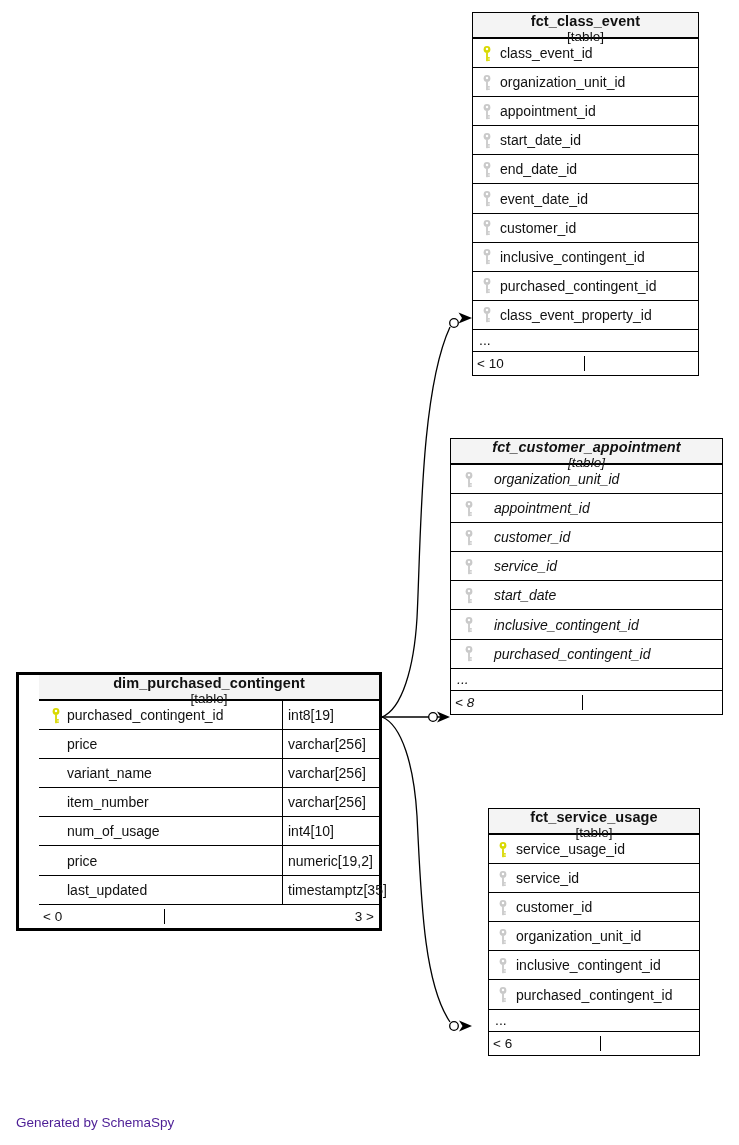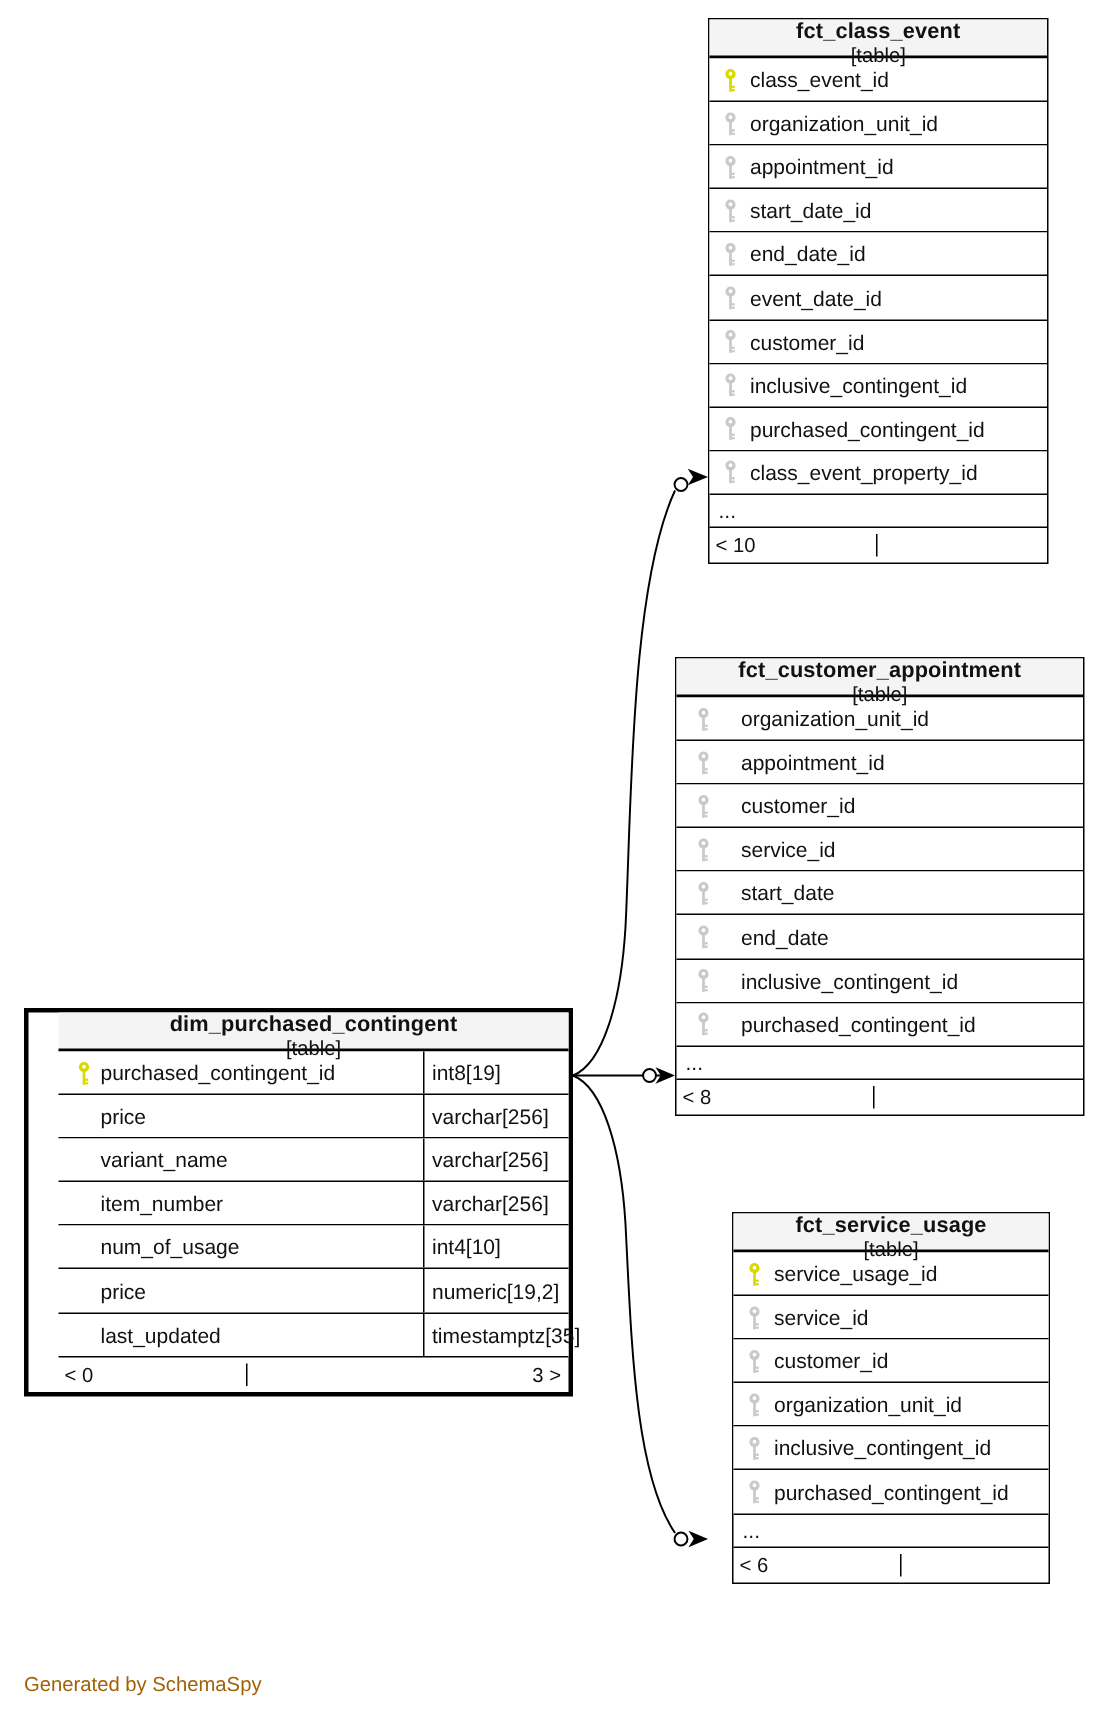--- a/index.html
+++ b/index.html
@@ -50,24 +50,24 @@
   .fcell.f3{flex:1;justify-content:flex-end;padding-right:5px;}
   
   .t-ce .f1,.t-su .f1{width:112px;}
   .t-ce .f2,.t-su .f2{width:57px;}
   .t-ca .f1{width:132px;}
   .t-ca .f2{width:70px;}
   .t-dim .f1{width:126px;}
   .t-dim .f2{width:118px;}
   
   .t-ce{left:472px;top:12px;width:227px;}
-  .t-ca{left:450px;top:438px;width:273px;}
+  .t-ca{left:450px;top:438px;width:273px;font-style:italic;}
   .t-su{left:488px;top:808px;width:212px;}
   .t-dim{left:16px;top:672px;width:366px;}
-  .credit{position:absolute;left:16px;top:1115px;font-size:13.5px;color:#a16207;z-index:2;}
+  .credit{position:absolute;left:16px;top:1115px;font-size:13.5px;color:#4c1d95;z-index:2;}
 </style>
 </head>
 <body>
 
 <div class="canvas">
 
   <svg class="edges" viewBox="0 0 739 1145" xmlns="http://www.w3.org/2000/svg">
     <g fill="none" stroke="#000" stroke-width="1.3">
       <path d="M 382 717 C 402 709 414 668 417 618 C 421 540 420 392 450 327"></path>
       <path d="M 382 717 L 446 717"></path>
@@ -289,32 +289,20 @@
         <div class="crow">
           <span class="keyic fk" style="color: rgb(201, 201, 201);">
             <svg viewBox="0 0 12 17" width="12" height="17" xmlns="http://www.w3.org/2000/svg">
               <circle cx="6" cy="4.4" r="3.4" fill="currentColor"></circle>
               <circle cx="6" cy="4.1" r="1.25" fill="#ffffff"></circle>
               <rect x="5.1" y="7.2" width="1.8" height="9" fill="currentColor"></rect>
               <rect x="6.9" y="12.1" width="1.9" height="1.5" fill="currentColor"></rect>
               <rect x="6.9" y="14.4" width="1.9" height="1.5" fill="currentColor"></rect>
             </svg>
           </span>
-          <span class="cname">end_date</span>
-        </div>
-        <div class="crow">
-          <span class="keyic fk" style="color: rgb(201, 201, 201);">
-            <svg viewBox="0 0 12 17" width="12" height="17" xmlns="http://www.w3.org/2000/svg">
-              <circle cx="6" cy="4.4" r="3.4" fill="currentColor"></circle>
-              <circle cx="6" cy="4.1" r="1.25" fill="#ffffff"></circle>
-              <rect x="5.1" y="7.2" width="1.8" height="9" fill="currentColor"></rect>
-              <rect x="6.9" y="12.1" width="1.9" height="1.5" fill="currentColor"></rect>
-              <rect x="6.9" y="14.4" width="1.9" height="1.5" fill="currentColor"></rect>
-            </svg>
-          </span>
           <span class="cname">inclusive_contingent_id</span>
         </div>
         <div class="crow">
           <span class="keyic fk" style="color: rgb(201, 201, 201);">
             <svg viewBox="0 0 12 17" width="12" height="17" xmlns="http://www.w3.org/2000/svg">
               <circle cx="6" cy="4.4" r="3.4" fill="currentColor"></circle>
               <circle cx="6" cy="4.1" r="1.25" fill="#ffffff"></circle>
               <rect x="5.1" y="7.2" width="1.8" height="9" fill="currentColor"></rect>
               <rect x="6.9" y="12.1" width="1.9" height="1.5" fill="currentColor"></rect>
               <rect x="6.9" y="14.4" width="1.9" height="1.5" fill="currentColor"></rect>

